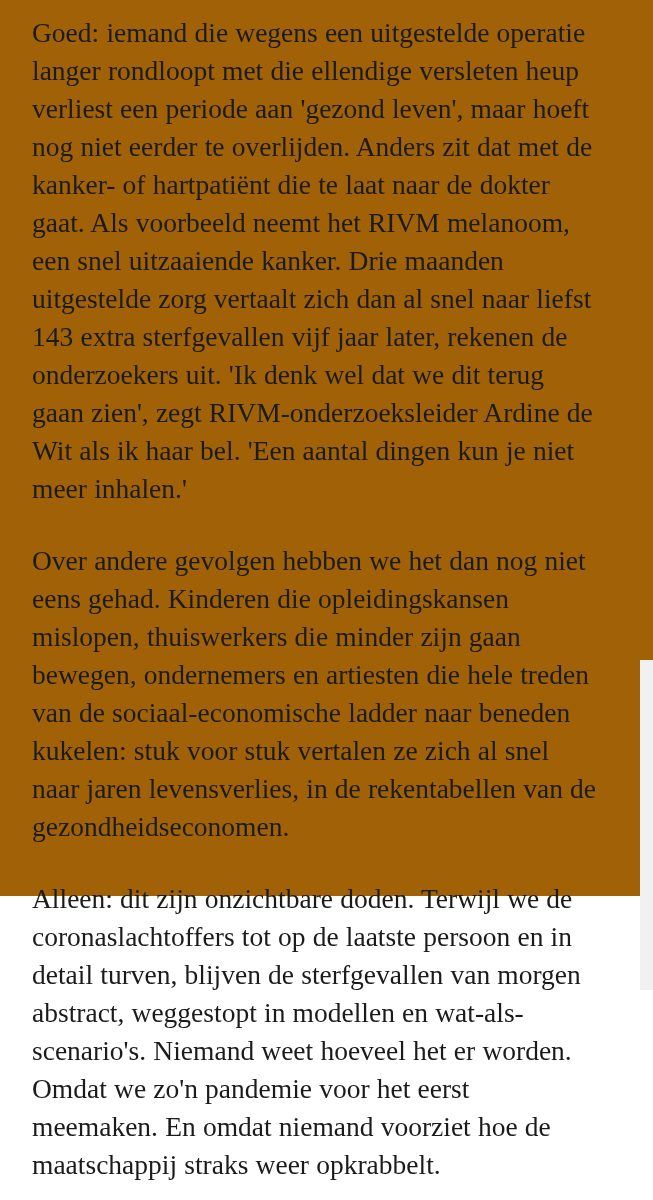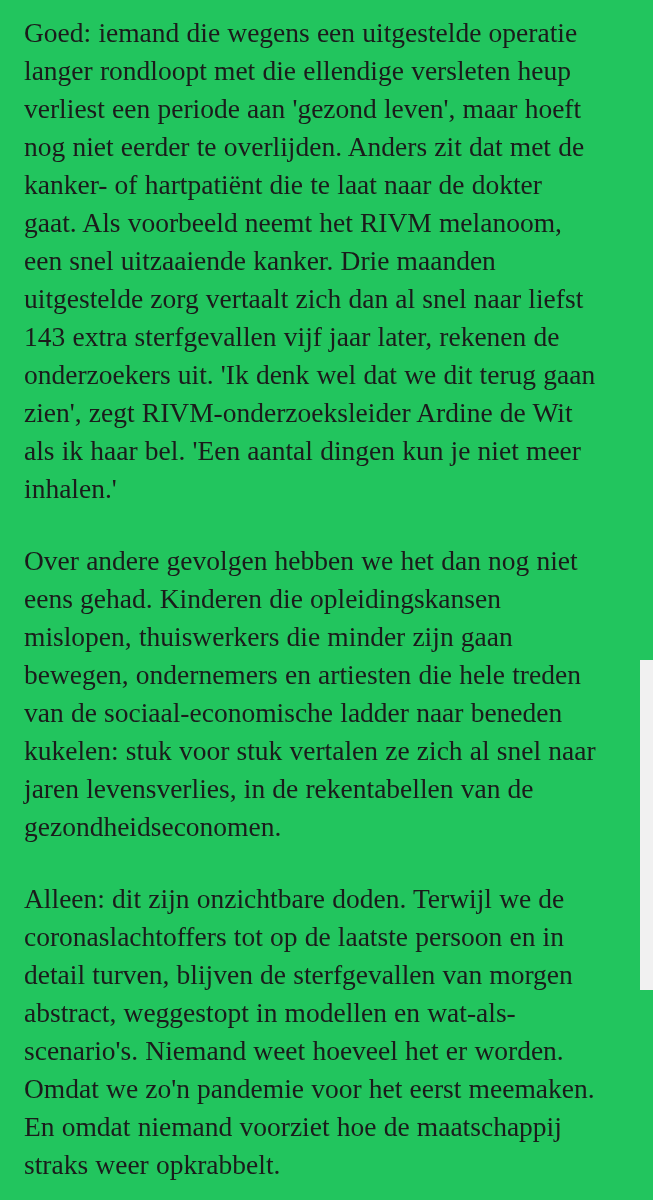--- a/index.html
+++ b/index.html
@@ -14,24 +14,24 @@
     font-family: "Liberation Serif", "DejaVu Serif", serif;
     overflow: hidden;
     position: relative;
   }
 
   #article-reader {
     position: absolute;
     top: 0;
     left: 0;
     width: 653px;
-    height: 1200px;
-    background: #22c55e;
+    height: 896px;
+    background: #a16207;
     box-sizing: border-box;
-    padding: 14px 52px 0 24px;
+    padding: 14px 52px 0 32px;
   }
 
   .article-paragraph {
     margin: 0 0 34px 0;
     font-size: 27.5px;
     line-height: 38px;
     color: #1b1b1b;
     letter-spacing: 0.0px;
     text-align: left;
     word-spacing: 0.3px;

